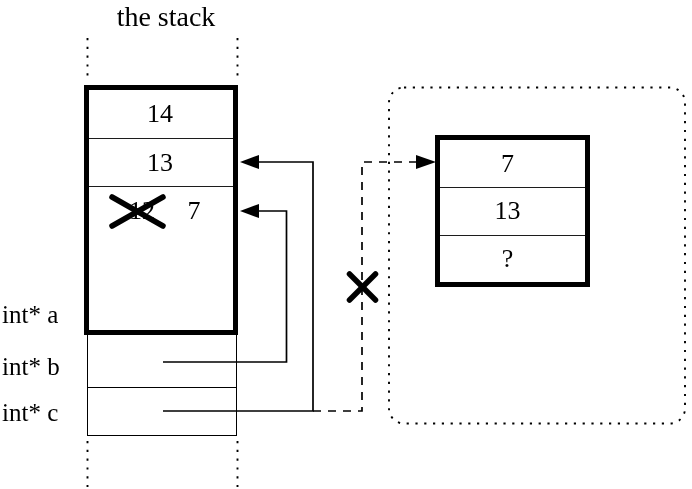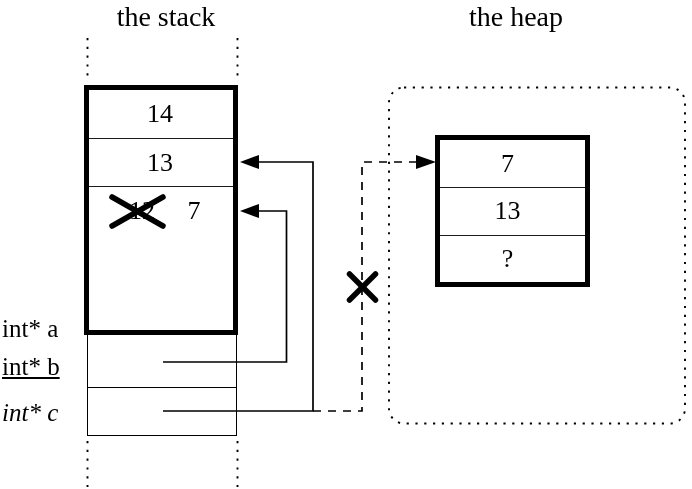--- a/index.html
+++ b/index.html
@@ -66,23 +66,23 @@
   .slot-c { top: 386.5px; height: 49px; }
 
   .var-label {
     position: absolute;
     left: 2px;
     width: 80px;
     font-size: 25px;
     line-height: 30px;
     white-space: nowrap;
   }
-  .var-a { top: 314px; font-family: Liberation Serif, serif; }
-  .var-b { top: 352px; text-decoration: underline; }
-  .var-c { top: 398px; font-style: italic; }
+  .var-a { top: 300px; font-family: Liberation Serif, serif; }
+  .var-b { top: 352px; }
+  .var-c { top: 398px; }
 
   .heap-box {
     position: absolute;
     left: 435px; top: 135px;
     width: 155px; height: 152px;
     border: 5px solid #000;
     box-sizing: border-box;
     background: #fff;
   }
   .h-row {
@@ -106,21 +106,20 @@
   .dotted { fill: none; stroke: #000; stroke-width: 1.9px; stroke-dasharray: 2.2 6.6; }
   .head   { fill: #000; stroke: none; }
   .xmark  { stroke: #000; stroke-width: 5.5px; stroke-linecap: round; }
 </style>
 </head>
 <body>
 
 <div class="canvas">
 
   <div class="title stack-title">the stack</div>
-  <div class="title heap-title">the heap</div>
 
   <div class="var-label var-a">int* a</div>
   <div class="var-label var-b">int* b</div>
   <div class="var-label var-c">int* c</div>
 
   <div class="stack-box">
     <div class="s-row">
       <span>14</span>
     </div>
     <div class="s-row">

